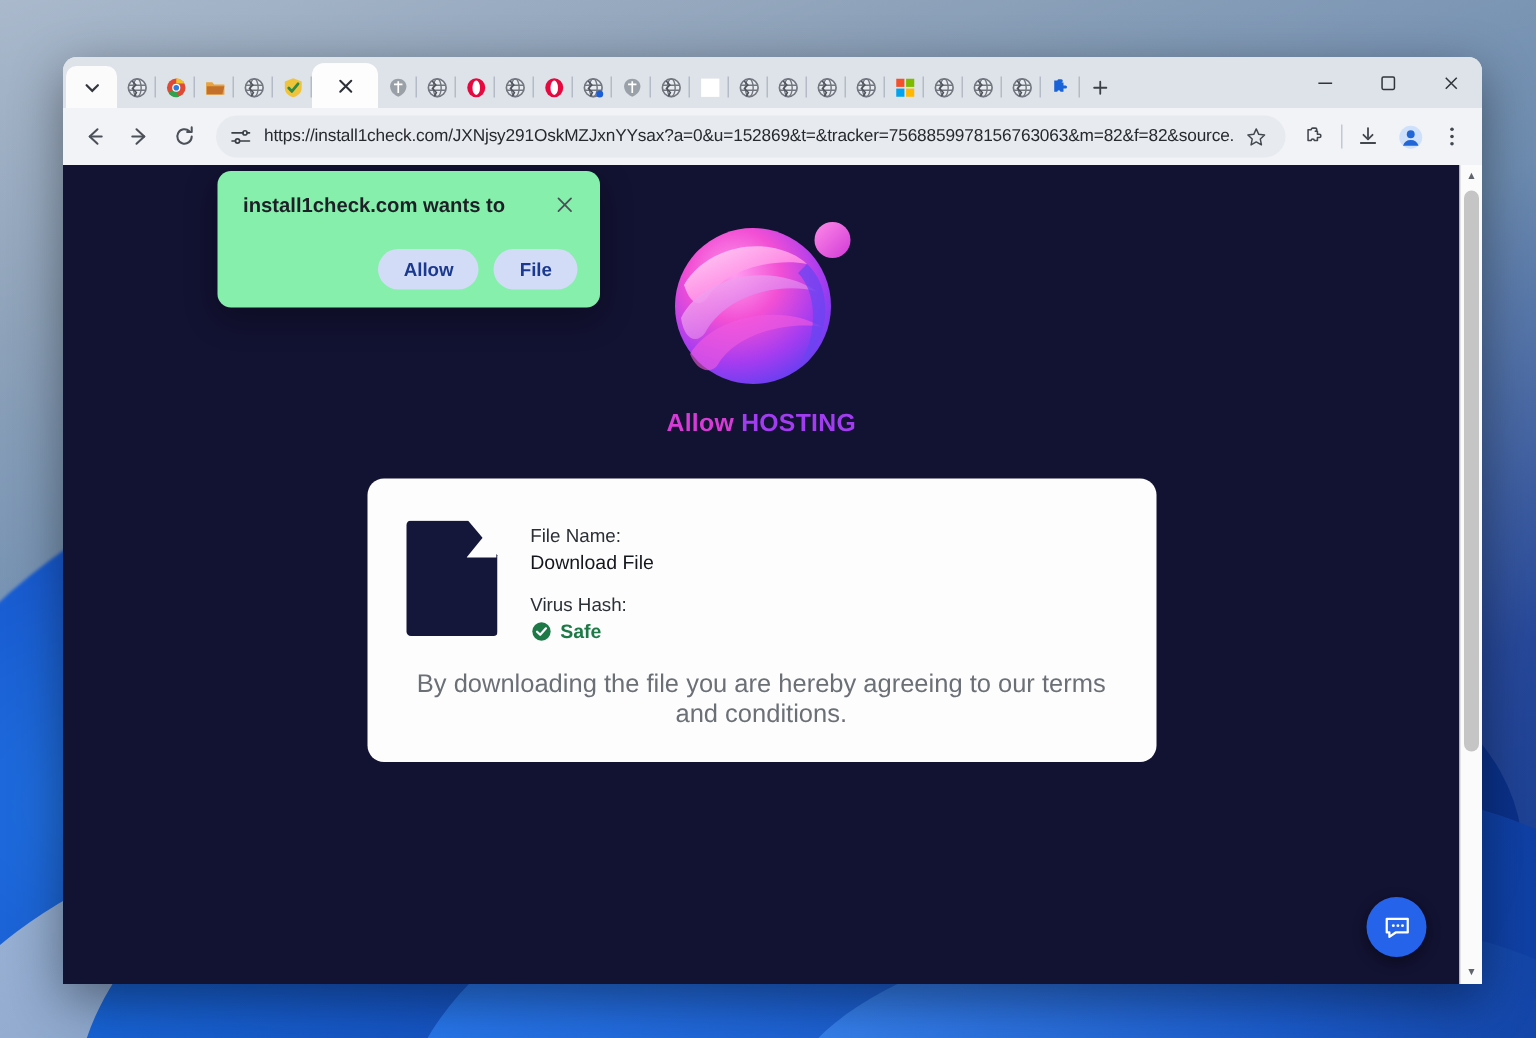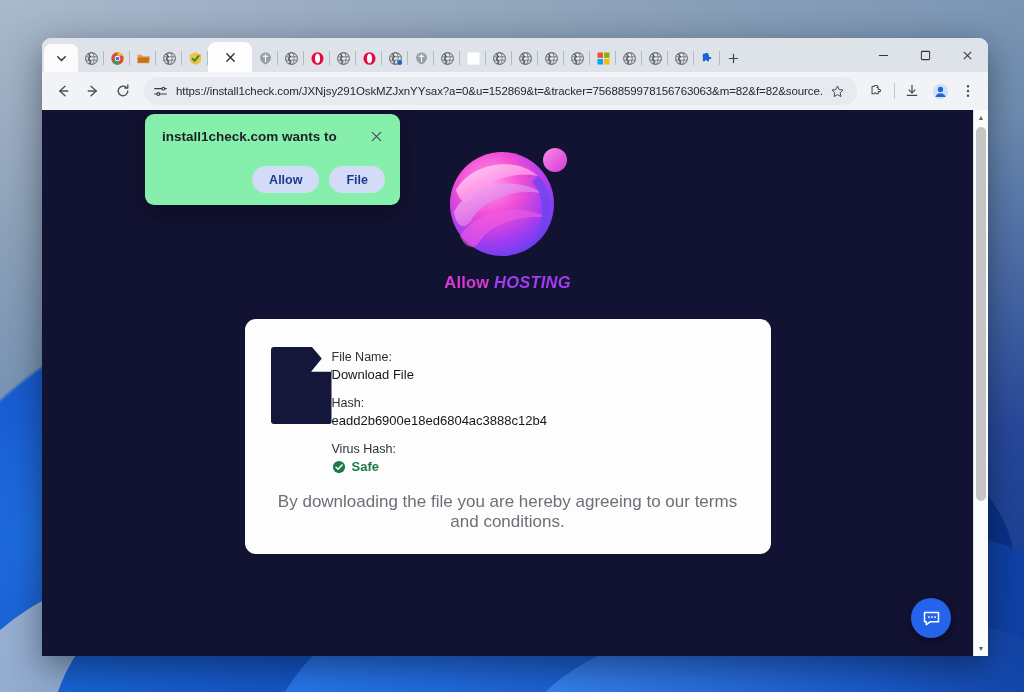--- a/index.html
+++ b/index.html
@@ -188,30 +188,30 @@
   .logo-mark {
     position: relative;
     width: 132px; height: 132px;
   }
   .brand-name {
     margin-top: 9px;
     font-size: 16.5px; font-weight: bold;
     letter-spacing: .2px;
   }
   .brand-q { color: #d63bd6; }
-  .brand-h { color: #a23cf0; font-style: italic; }
+  .brand-h { color: #a23cf0; }
 
   .card {
     margin-top: 27px;
     width: 526px;
     background: #fdfdfd;
     border-radius: 11px;
     padding: 28px 24px 0 24px;
   }
-  .card-top { display: flex; }
+  .card-top { display: flex; gap: 22px; }
   .file-icon {
     width: 61px; height: 77px;
     position: relative; flex: 0 0 auto;
     margin-left: 2px;
   }
   .file-icon .body {
     position: absolute; inset: 0;
     background: #14163a;
     border-radius: 3px;
     clip-path: polygon(0 0, 68% 0, 100% 30%, 100% 100%, 0 100%);
@@ -627,24 +627,20 @@
             <div class="file-icon">
               <div class="body"></div>
               <div class="fold"></div>
             </div>
             <div class="fields">
               <div class="field-block">
                 <div class="field-label">File Name:</div>
                 <div class="field-value">Download File</div>
               </div>
               <div class="field-block">
-                <div class="field-label">Hash:</div>
-                <div class="field-value">eadd2b6900e18ed6804ac3888c12b4</div>
-              </div>
-              <div class="field-block">
                 <div class="field-label">Virus Hash:</div>
                 <div class="safe-row">
                   <svg width="14" height="14" viewBox="0 0 16 16">
                     <circle cx="8" cy="8" r="7" fill="#1d7a47"></circle>
                     <path d="M4.6 8.2 L7 10.5 L11.4 5.6" stroke="#fff" stroke-width="1.7" fill="none" stroke-linecap="round" stroke-linejoin="round"></path>
                   </svg>
                   <span class="safe-text">Safe</span>
                 </div>
               </div>
             </div>

